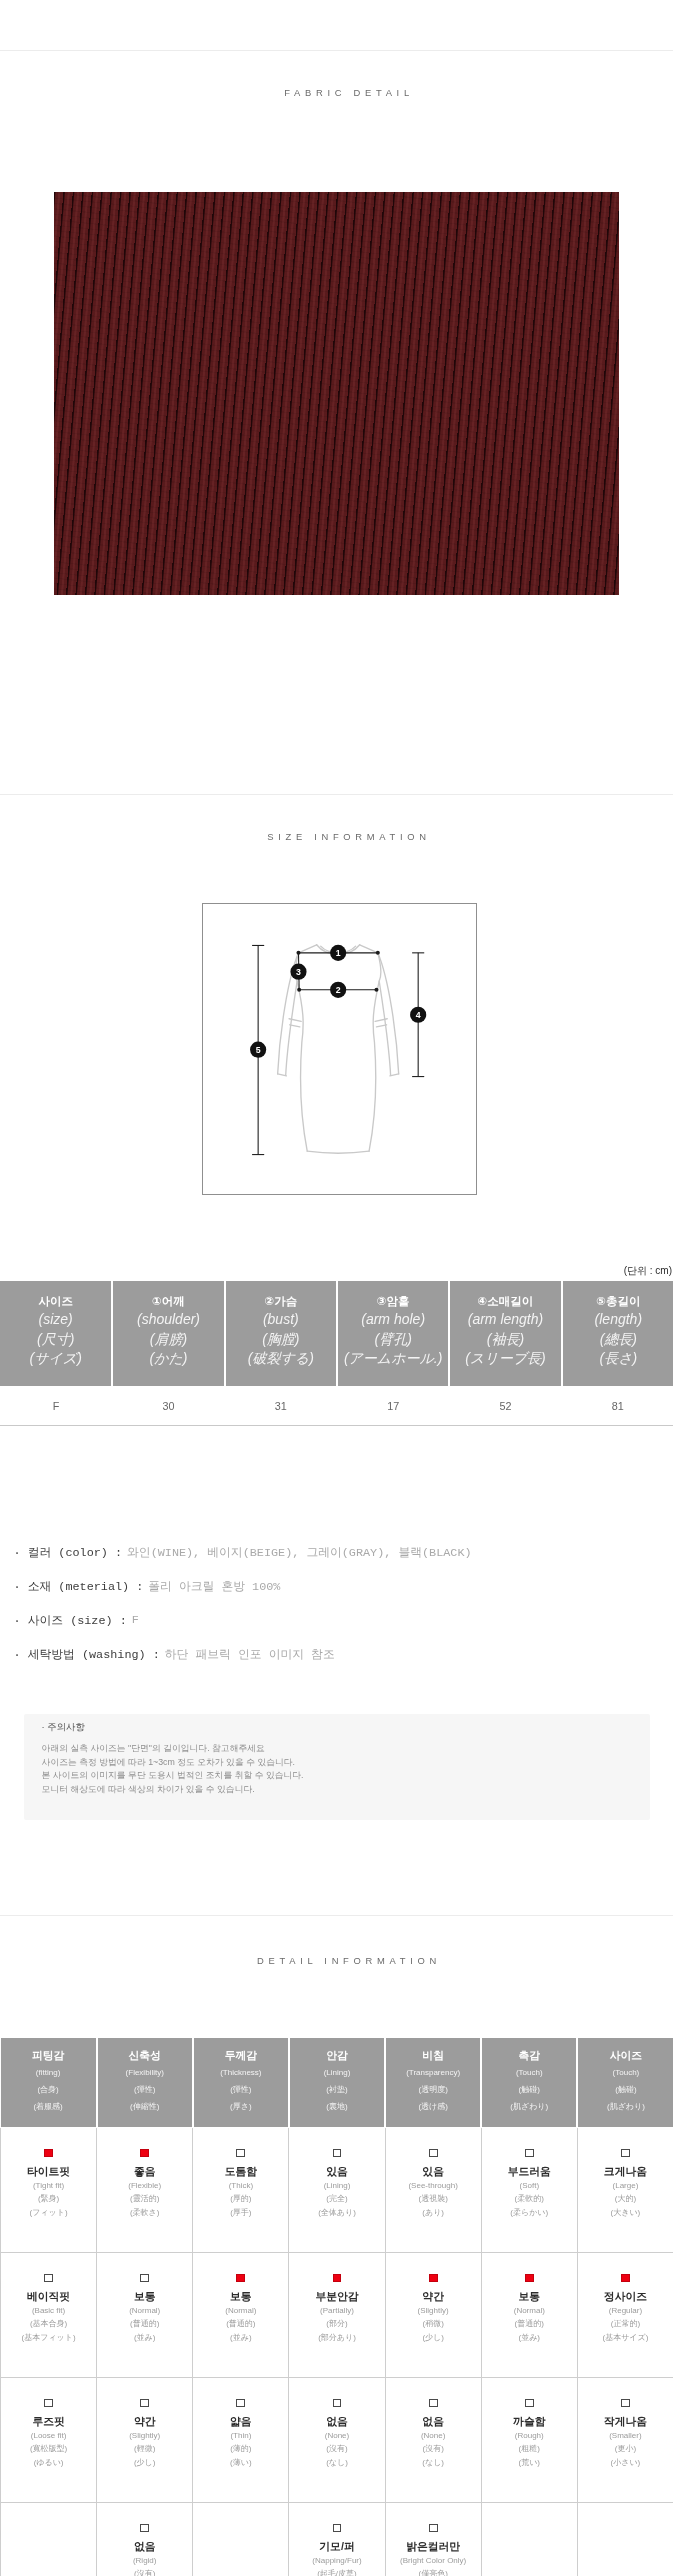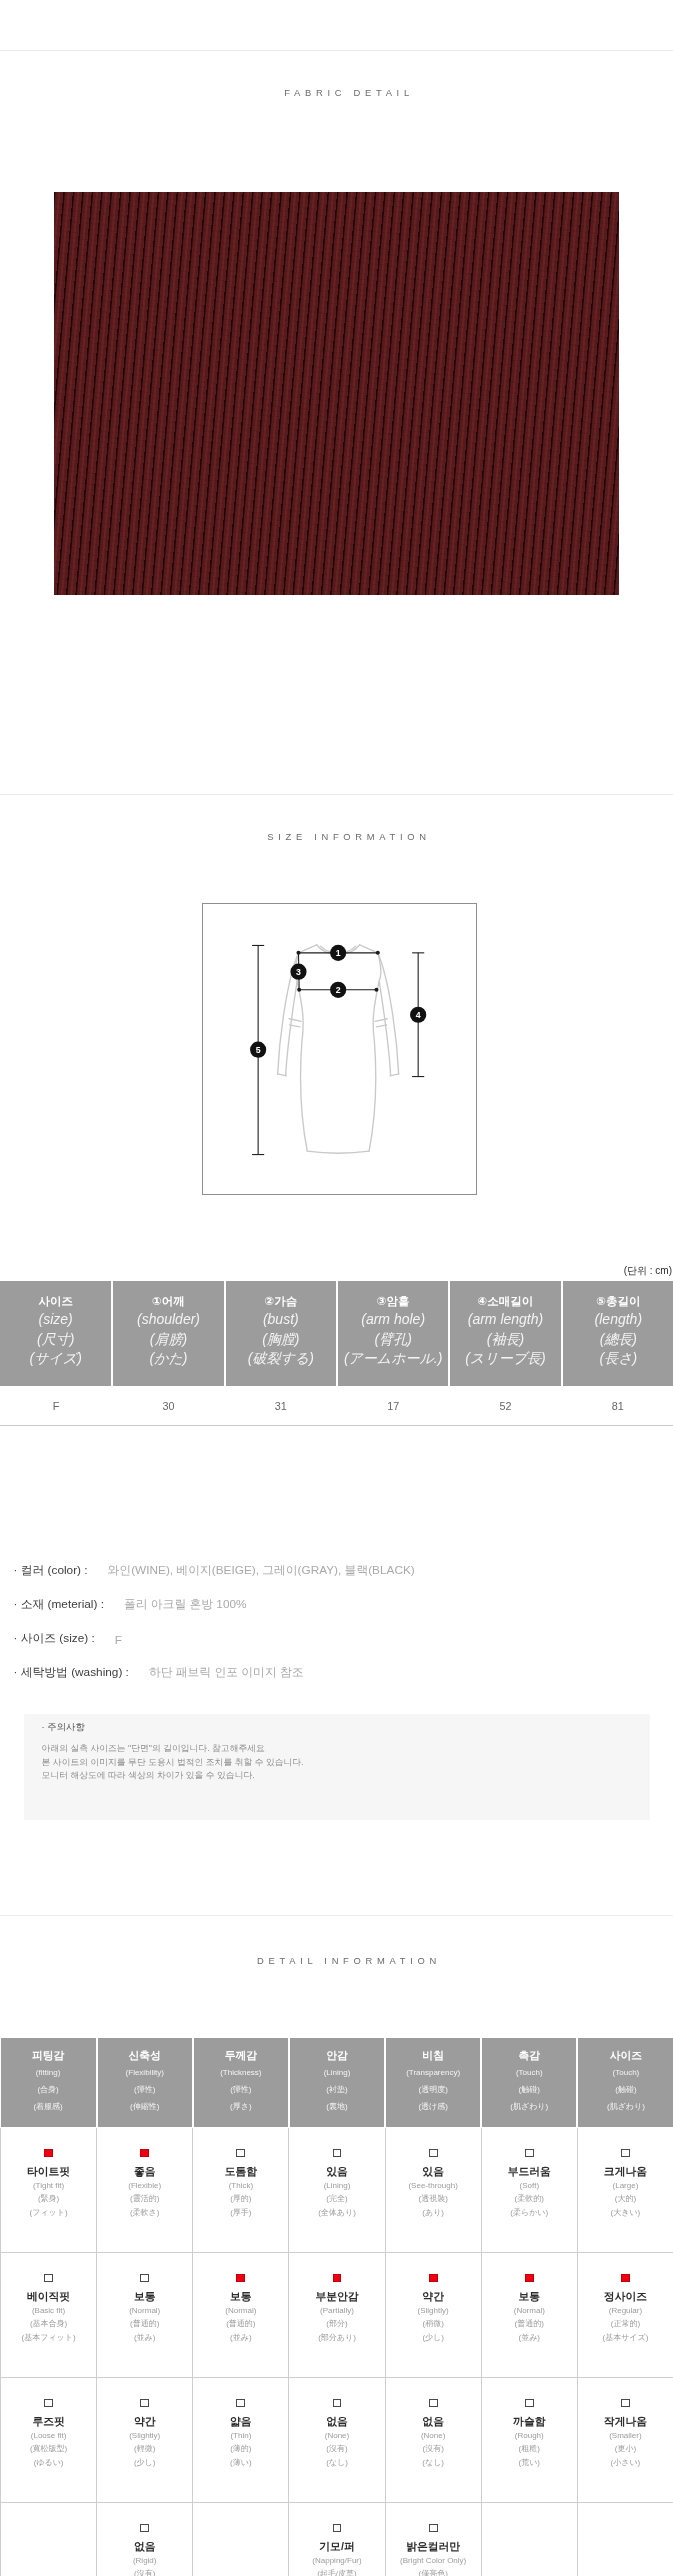--- a/index.html
+++ b/index.html
@@ -35,23 +35,23 @@
   .size-table{position:absolute;left:0;top:1281px;width:674px;}
   .size-table th{background:#9c9c9c;height:105px;padding:0;vertical-align:top;font-weight:normal;}
   .size-table th + th{border-left:2px solid #fff;}
   .size-table .th-ko{margin-top:11.5px;font-size:11.5px;font-weight:bold;color:#fff;line-height:17.5px;}
   .size-table .th-sub{font-size:14px;color:#f4f4f4;line-height:19.5px;font-style:italic;}
   .size-table td{height:37px;text-align:center;font-size:10.8px;color:#666;border-bottom:0.7px solid #c9c9c9;background:#fff;}
   th,td{text-align:center;}
 
   
   .info-list{position:absolute;left:13.5px;top:1545px;width:647px;}
-  .info-line{height:34px;display:flex;align-items:flex-end;font-size:11.8px;white-space:nowrap;}
+  .info-line{height:34px;display:flex;align-items:flex-start;font-size:11.8px;white-space:nowrap;font-family:Liberation Mono, monospace;}
   .info-label{color:#3d3d3d;}
-  .info-value{color:#a9a9a9;margin-left:20px;}
+  .info-value{color:#a9a9a9;margin-left:5px;}
 
   
   .notice{position:absolute;left:23.6px;top:1714px;width:626px;height:106px;background:#f6f6f6;
           border-radius:2px;box-sizing:border-box;padding:6.7px 0 0 18px;}
   .notice-title{font-size:9.4px;color:#4f4f4f;}
   .notice-lines{margin-top:8.8px;}
   .notice-line{font-size:8.8px;line-height:13.5px;color:#8e8e8e;}
 
   
   .detail-table{position:absolute;left:0;top:2038px;width:674px;border-radius:31px;}
@@ -206,20 +206,21 @@
       <div class="info-line">
         <span class="info-label">· 세탁방법 (washing) :</span>
         <span class="info-value">하단 패브릭 인포 이미지 참조</span>
       </div>
     </div>
 
   <div class="notice">
     <div class="notice-title">· 주의사항</div>
     <div class="notice-lines" id="notice-lines">
         <div class="notice-line">아래의 실측 사이즈는 "단면"의 길이입니다. 참고해주세요</div>
+        <div class="notice-line">사이즈는 측정 방법에 따라 1~3cm 정도 오차가 있을 수 있습니다.</div>
         <div class="notice-line">본 사이트의 이미지를 무단 도용시 법적인 조치를 취할 수 있습니다.</div>
         <div class="notice-line">모니터 해상도에 따라 색상의 차이가 있을 수 있습니다.</div>
       </div>
   </div>
 
   <div class="divider" id="div3"></div>
   <h2 class="section-heading" id="h3">DETAIL INFORMATION</h2>
 
   <table class="detail-table">
     <thead>

